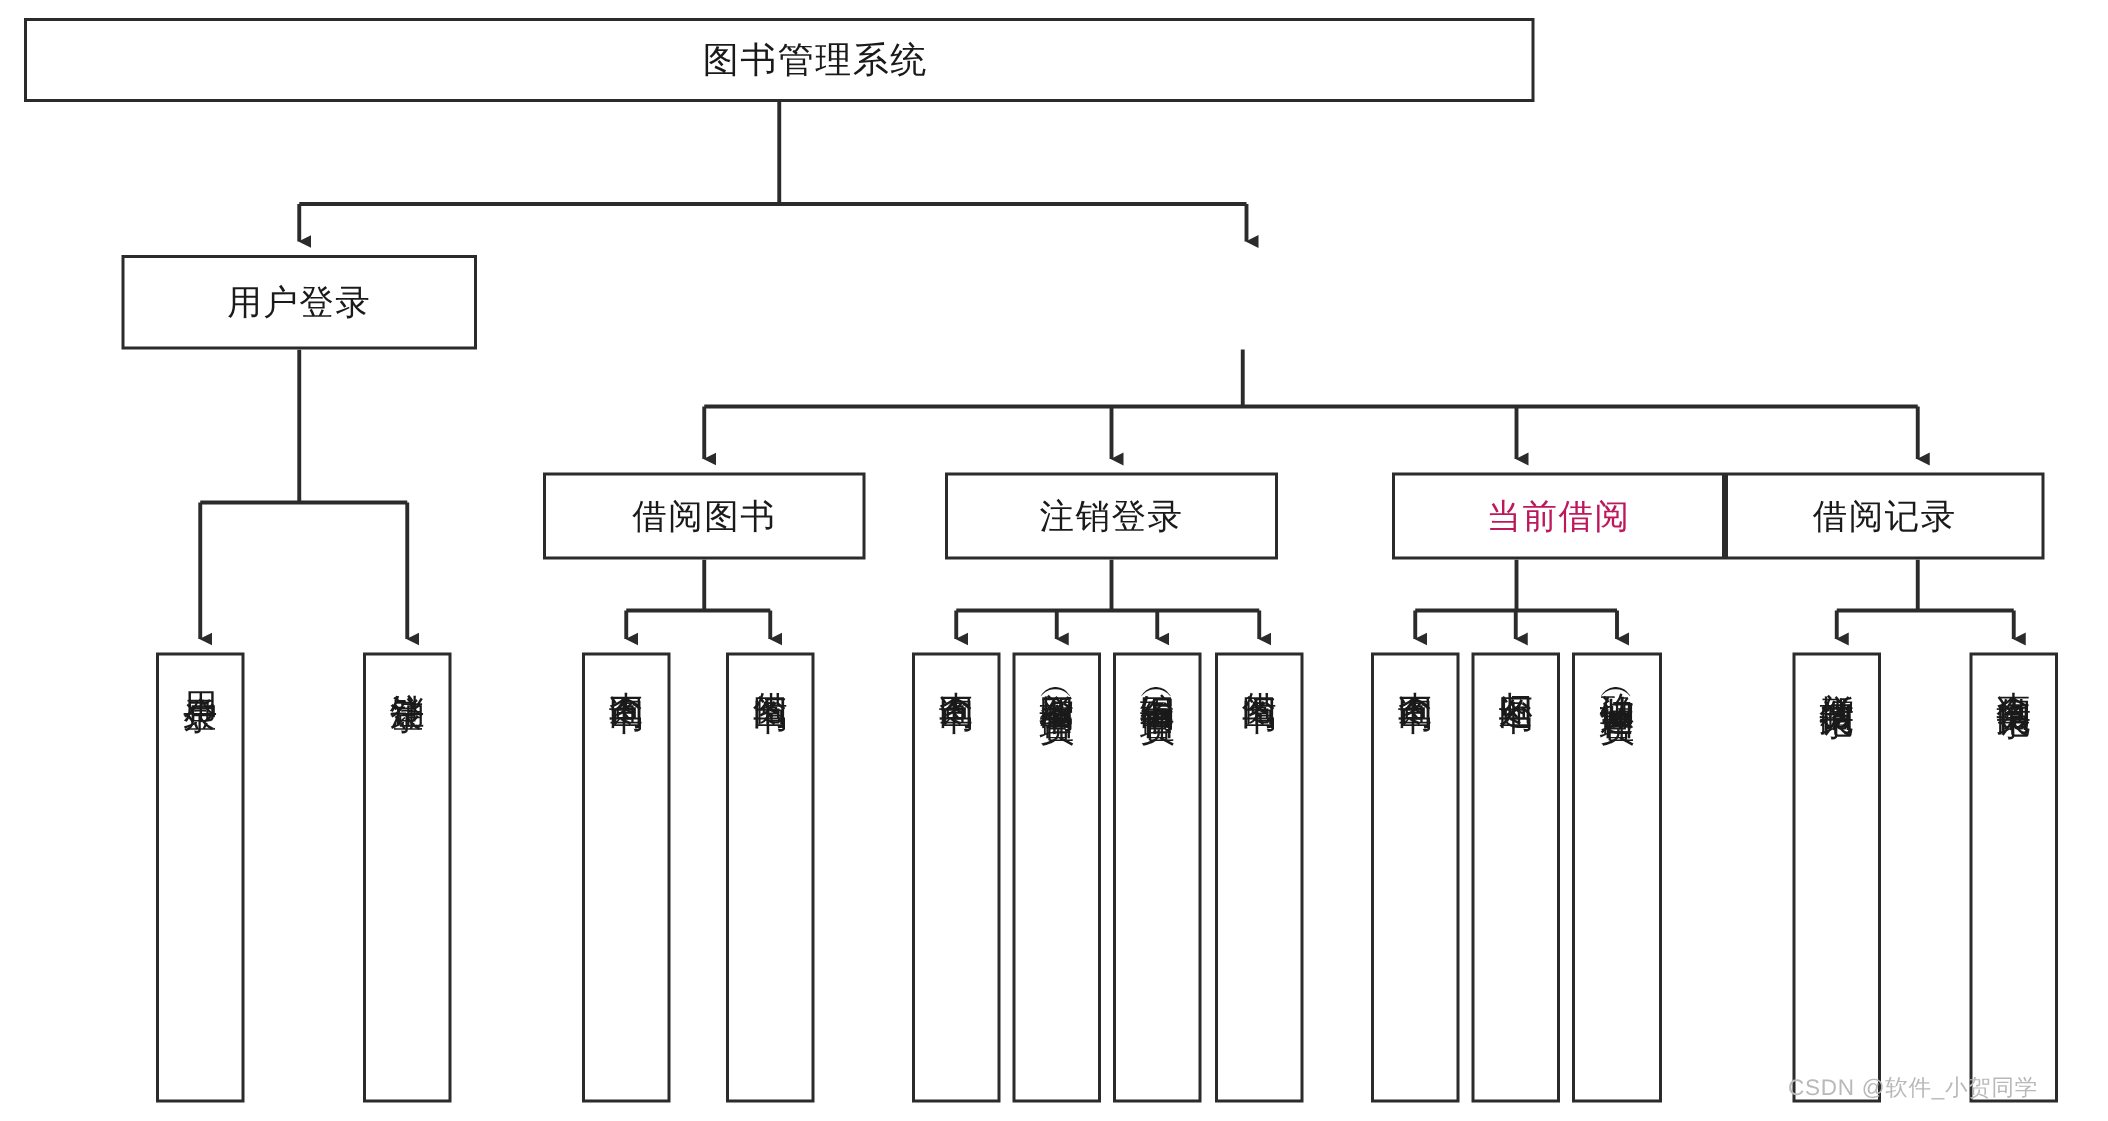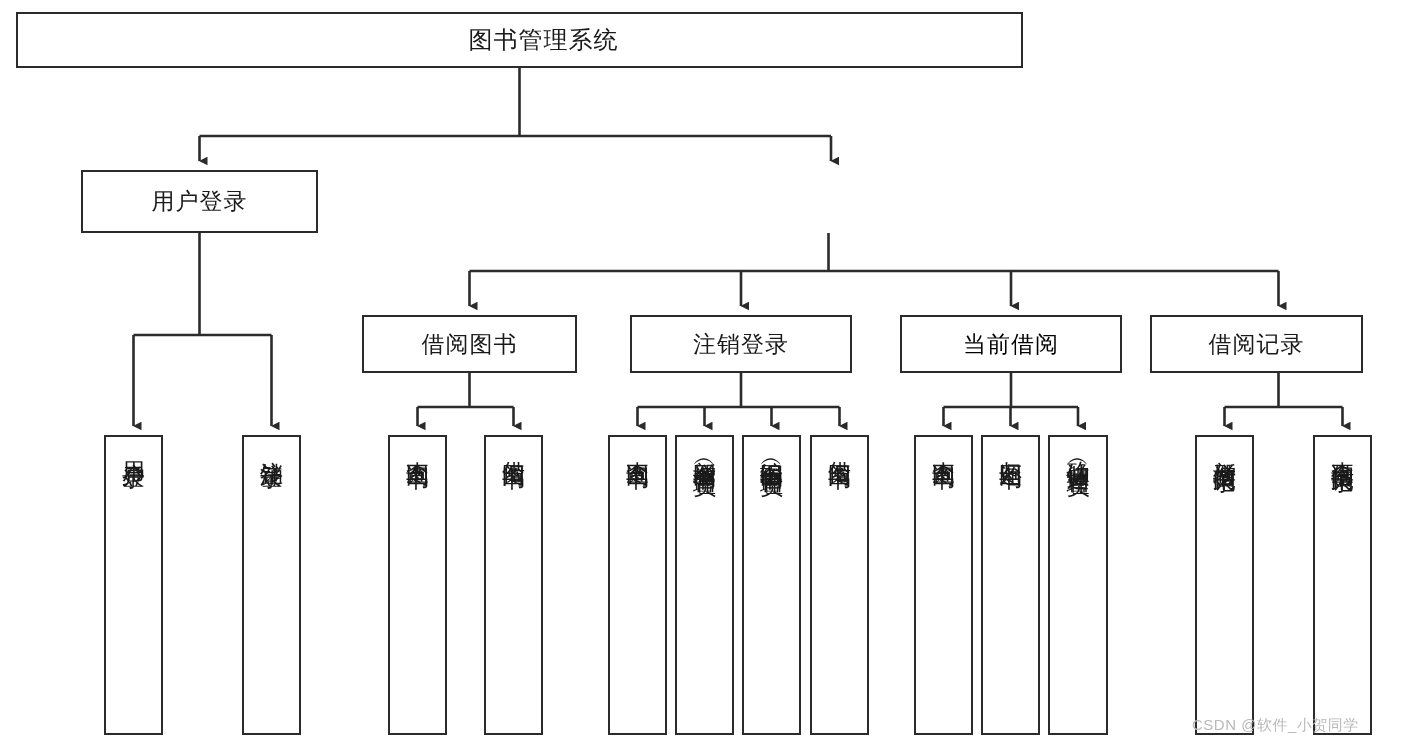--- a/index.html
+++ b/index.html
@@ -128,21 +128,21 @@
   <div class="node horizontal" id="node-l1-0" style="left: 81px; top: 170px; width: 237px; height: 63px; border-color: rgb(43, 43, 43); background: rgb(255, 255, 255); color: rgb(26, 26, 26);">
     <span>用户登录</span>
   </div>
 
   <div class="node horizontal" id="node-l2-0" style="left: 362px; top: 315px; width: 215px; height: 58px; border-color: rgb(43, 43, 43); background: rgb(255, 255, 255); color: rgb(26, 26, 26);">
     <span>借阅图书</span>
   </div>
   <div class="node horizontal" id="node-l2-1" style="left: 630px; top: 315px; width: 222px; height: 58px; border-color: rgb(43, 43, 43); background: rgb(255, 255, 255); color: rgb(26, 26, 26);">
     <span>注销登录</span>
   </div>
-  <div class="node horizontal" id="node-l2-2" style="left: 900px; top: 315px; width: 222px; height: 58px; border-color: rgb(43, 43, 43); background: rgb(255, 255, 255); color: #000000;">
+  <div class="node horizontal" id="node-l2-2" style="left: 928px; top: 315px; width: 222px; height: 58px; border-color: rgb(43, 43, 43); background: rgb(255, 255, 255); color: #be185d;">
     <span>当前借阅</span>
   </div>
   <div class="node horizontal" id="node-l2-3" style="left: 1150px; top: 315px; width: 213px; height: 58px; border-color: rgb(43, 43, 43); background: rgb(255, 255, 255); color: rgb(26, 26, 26);">
     <span>借阅记录</span>
   </div>
 
   <div class="node vertical" id="node-leaf-0" style="left: 104px; top: 435px; width: 59px; height: 300px; border-color: rgb(43, 43, 43); background: rgb(255, 255, 255); color: rgb(26, 26, 26);">
     <span class="vtext">用户登录</span>
   </div>
   <div class="node vertical" id="node-leaf-1" style="left: 242px; top: 435px; width: 59px; height: 300px; border-color: rgb(43, 43, 43); background: rgb(255, 255, 255); color: rgb(26, 26, 26);">

